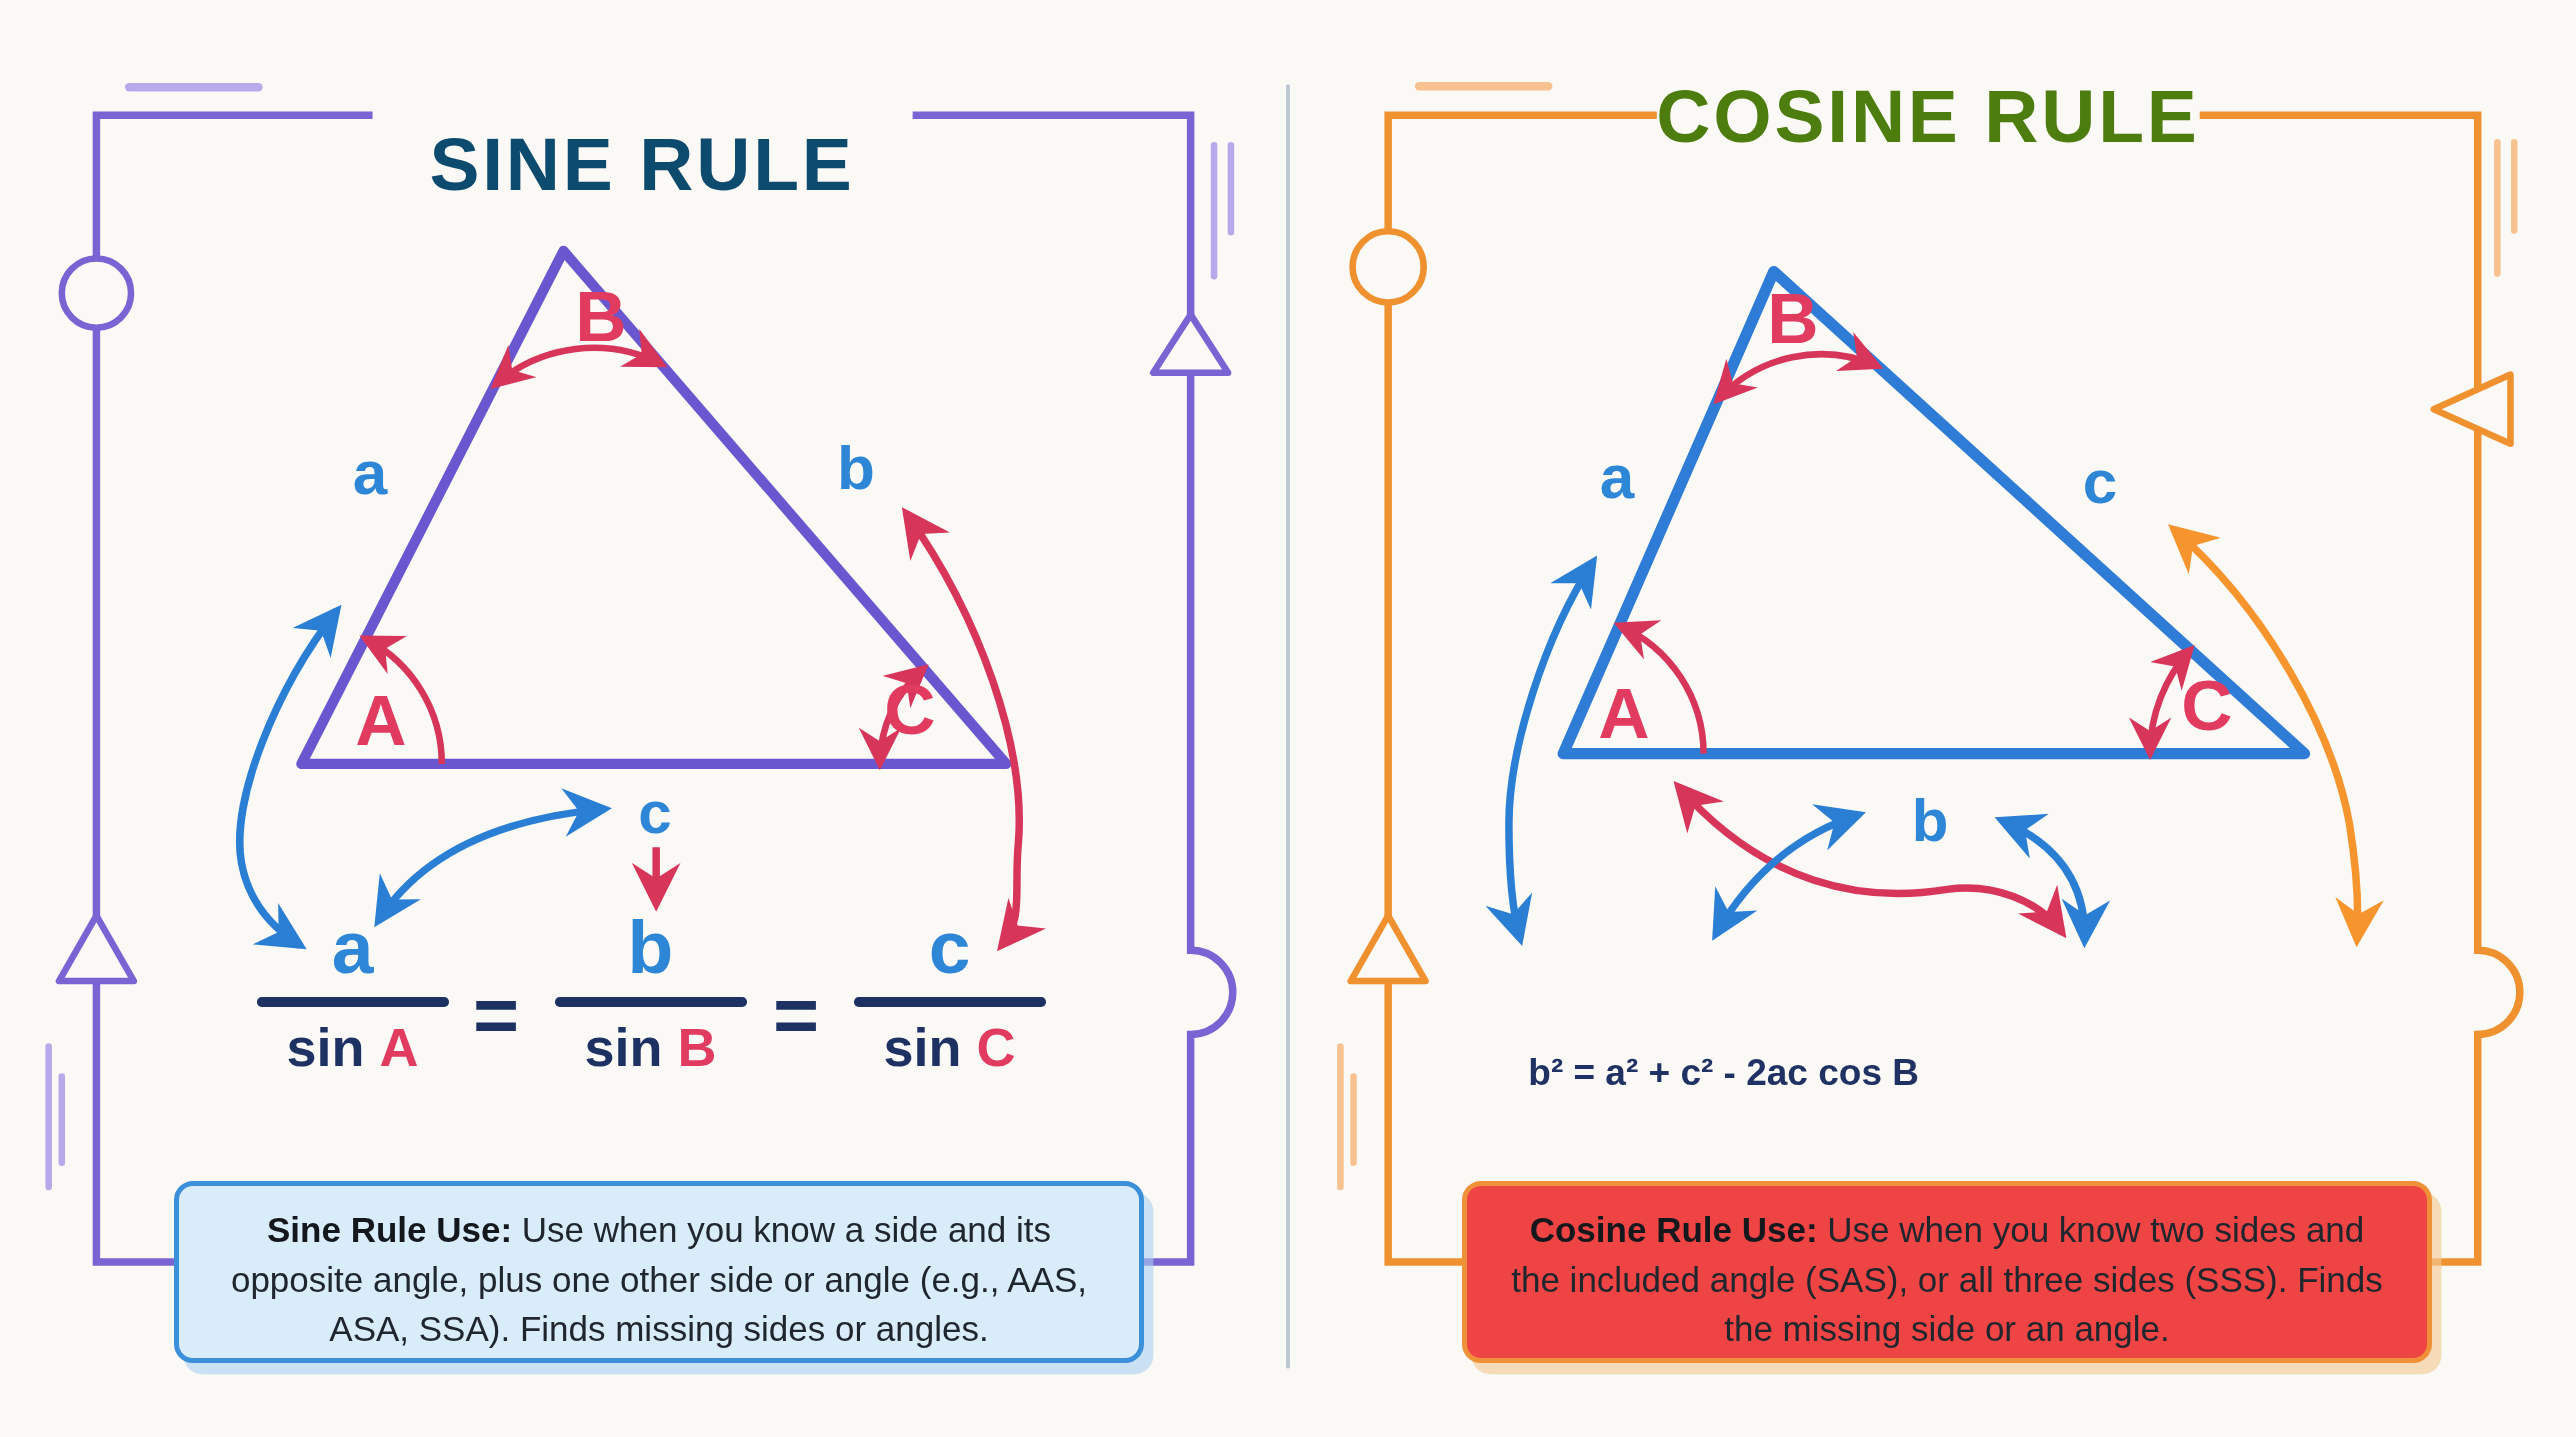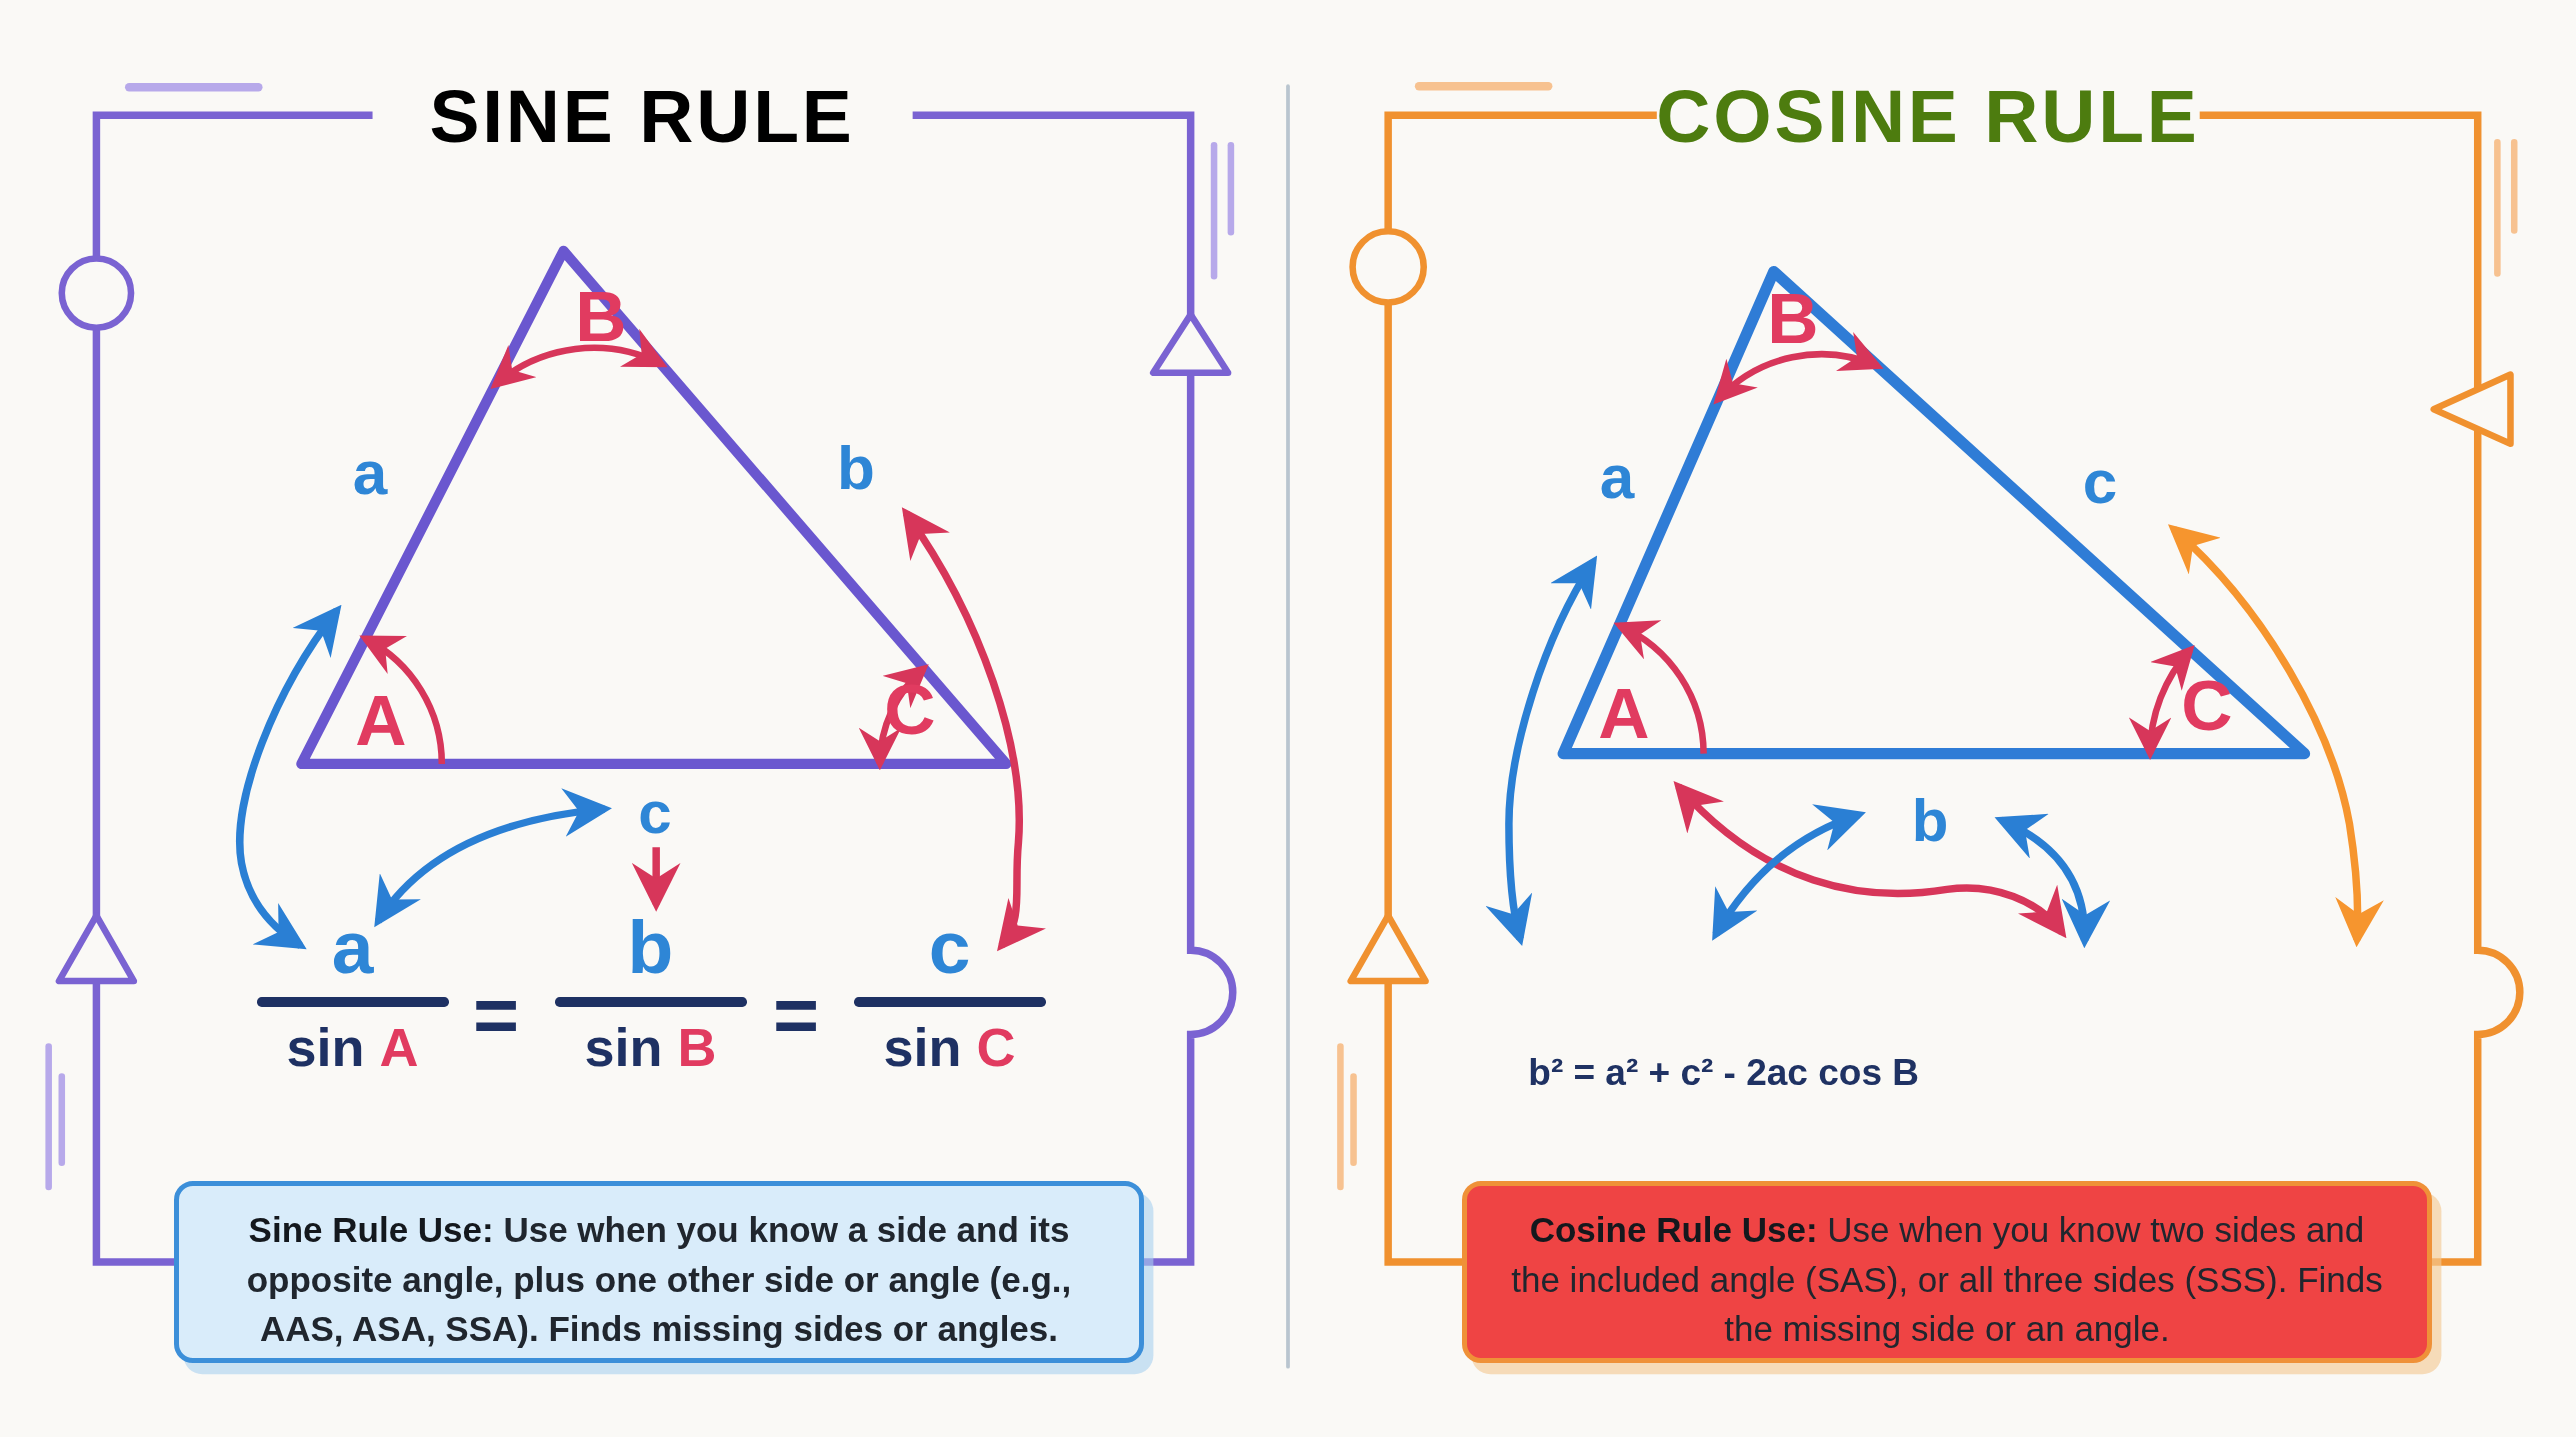--- a/index.html
+++ b/index.html
@@ -5,21 +5,21 @@
   html,body{margin:0;padding:0;background:#e8e8e8;}
   #stage{
     position:relative; width:2576px; height:1438px;
     background:#faf9f6; overflow:hidden;
     font-family:"Liberation Sans", sans-serif;
   }
   #stage svg{position:absolute;left:0;top:0;}
   .abs{position:absolute;}
   .ctr{transform:translateX(-50%);text-align:center;}
   .panel-title{font-weight:800;font-size:75px;letter-spacing:2.8px;white-space:nowrap;}
-  .t-purple{color:#000000;}
+  .t-purple{color:#0c4a6e;margin-top:48px;}
   .t-orange{color:#4d7c0f;}
   .angle-label{font-weight:800;font-size:71px;color:#e13b60;line-height:1;}
   .side-label{font-weight:800;font-size:62px;color:#2e86d6;line-height:1;}
   .mid-label{font-weight:800;font-size:60px;color:#2e86d6;line-height:1;}
   .frac{position:absolute;width:225px;top:900px;text-align:center;}
   .frac .num{font-weight:800;font-size:75px;color:#2e86d6;line-height:95px;height:95px;}
   .frac .bar{width:192px;height:10.3px;background:#1e3163;border-radius:4.7px;margin:1.9px auto 3.7px auto;}
   .frac .den{font-weight:800;font-size:54px;line-height:73px;color:#1e3163;white-space:nowrap;}
   .frac .den .ang{color:#e13b60;}
   .eq{position:absolute;top:970px;font-weight:800;font-size:79px;color:#1e3163;line-height:90px;}
@@ -28,21 +28,21 @@
   .tk{display:inline-block;}
   .tk.op{margin:0 15px;}
   .tk.gap{margin-left:24px;}
   .blue{color:#2e86d6;} .red{color:#e13b60;} .navy{color:#1e3163;}
   .cos-sub{position:absolute;top:1045px;width:449px;text-align:center;
            font-weight:700;font-size:37px;color:#1f3263;white-space:nowrap;line-height:56px;}
   .info-box{position:absolute;top:1181px;width:970px;height:182px;box-sizing:border-box;
             border-radius:19px;padding:19px 43px;text-align:center;
             font-size:35px;line-height:1.42;color:#20262e;}
   .info-box strong{color:#14181d;}
-  .box-blue{background:#d9ecfa;border:5.6px solid #3c8fd9;box-shadow:9.4px 11.2px 0 rgba(168,208,240,0.6);font-weight:bold;}
+  .box-blue{background:#d9ecfa;border:5.6px solid #3c8fd9;box-shadow:9.4px 11.2px 0 rgba(168,208,240,0.6);}
   .box-orange{background:#ef4444;border:5.6px solid #ef9138;box-shadow:9.4px 11.2px 0 rgba(244,203,150,0.65);}
 </style>
 </head>
 <body>
 
 <div id="stage">
 
   <svg width="2576" height="1438" viewBox="0 0 2752 1536">
     <defs>
       <marker id="mb" viewBox="0 0 10 10" refX="8.5" refY="5" markerWidth="6.5" markerHeight="6.5" orient="auto-start-reverse" markerUnits="strokeWidth">

